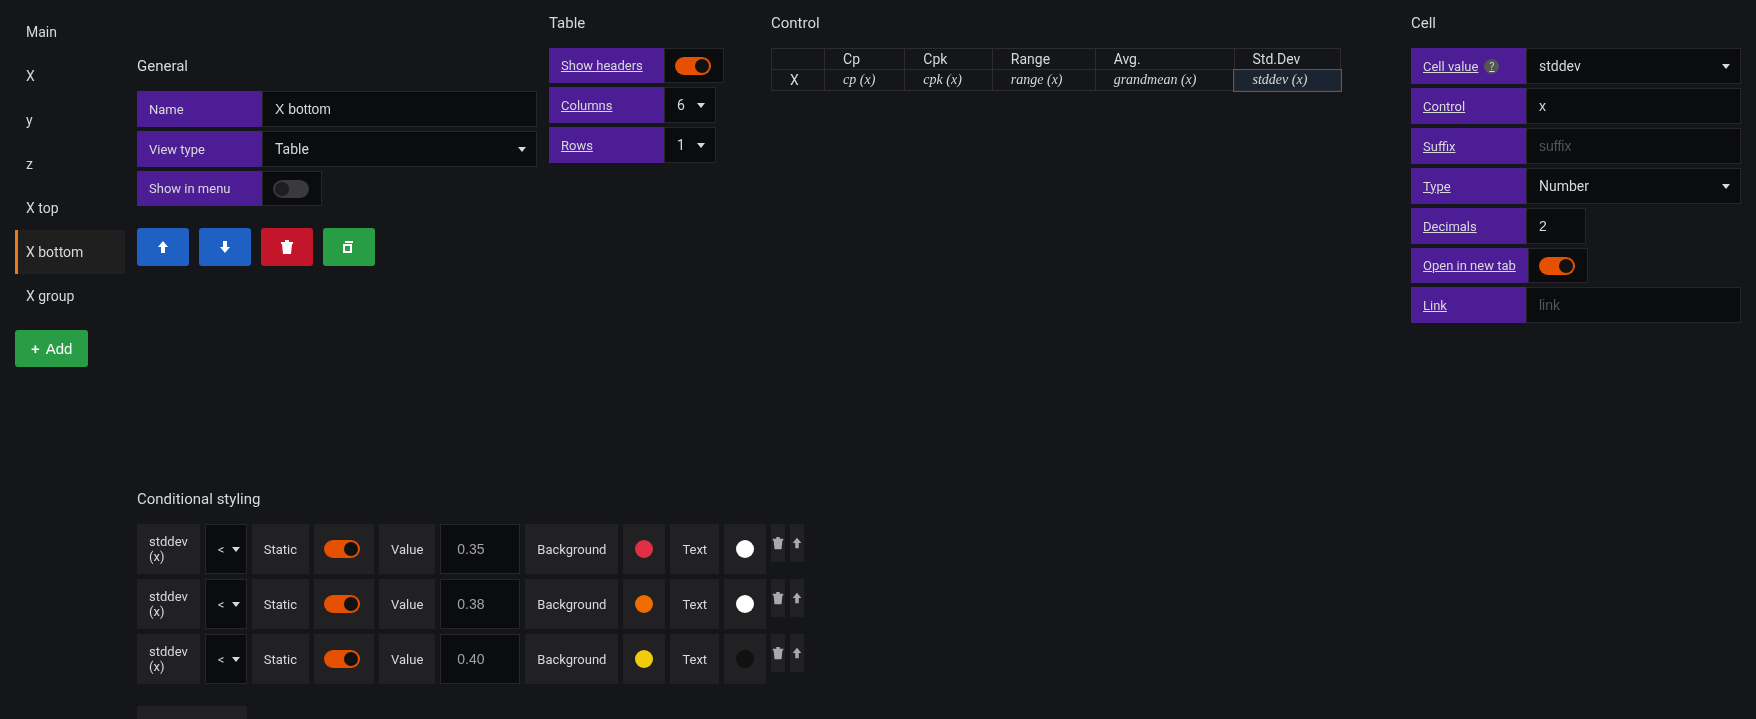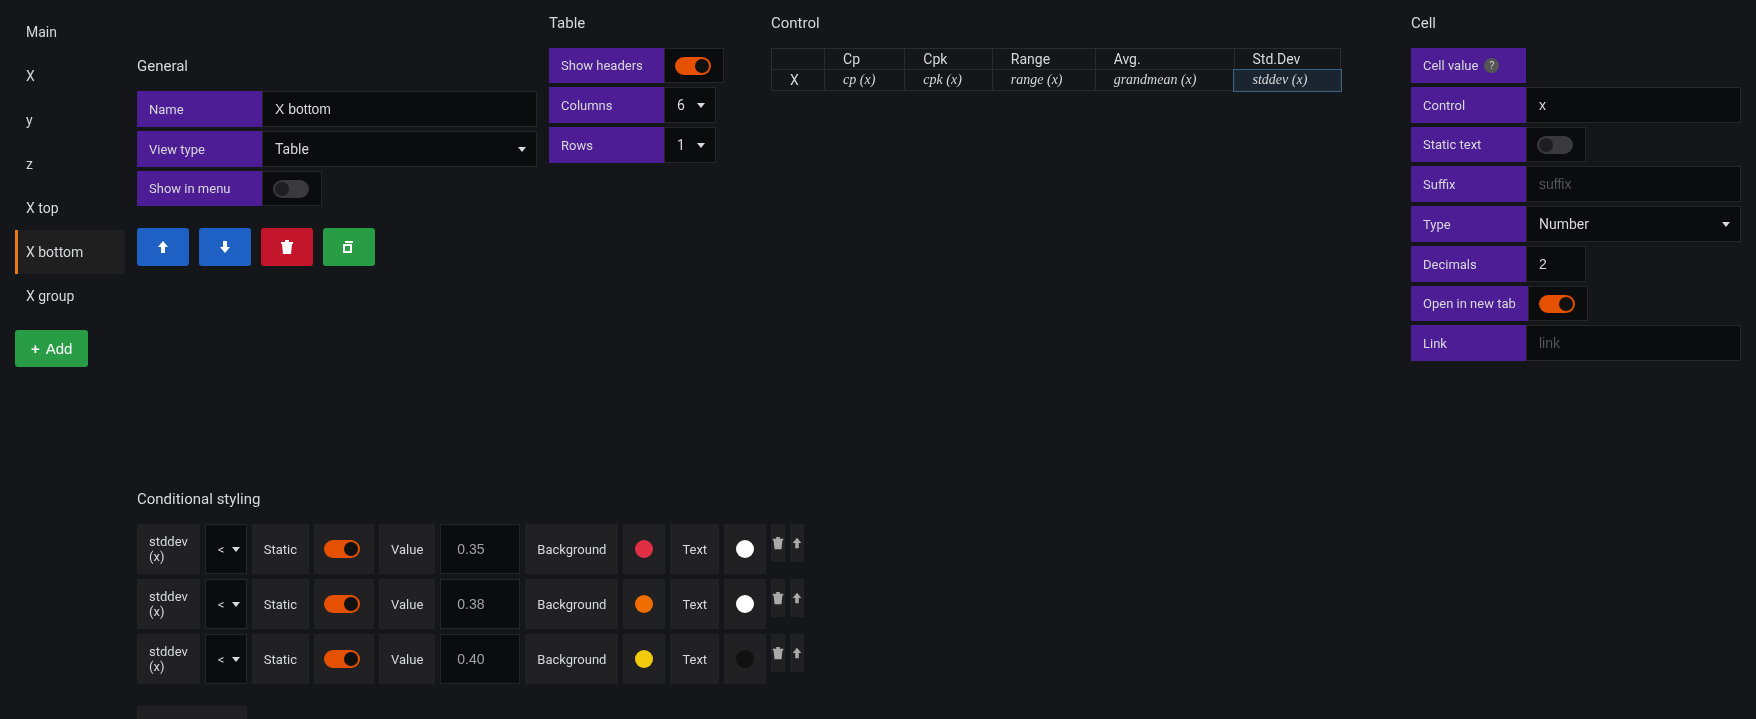--- a/index.html
+++ b/index.html
@@ -71,21 +71,21 @@
   }
   .field-label {
     background: #4c1d95;
     padding: 10px 12px;
     min-width: 125px;
     display: flex;
     align-items: center;
     gap: 6px;
     font-size: 13px;
   }
-  .field-label.narrow { min-width: 115px; }
+  .field-label.narrow { min-width: 115px; text-decoration: underline; }
   .field-input, .field-select {
     background: #0b0c0e;
     border: 1px solid #262628;
     color: #d8d9da;
     padding: 9px 12px;
     flex: 1;
     font-size: 14px;
     outline: none;
   }
   .field-input::placeholder { color: #555; }
@@ -465,33 +465,31 @@
   </div>
 
   <div class="col col-cell">
     <div class="section-title">Cell</div>
 
     <div class="field-row">
       <div class="field-label narrow">
         <span>Cell value</span>
         <span class="help-icon">?</span>
       </div>
+      <div class="field-select-wrap">
+        <span class="sel-text">stddev</span>
+        <span class="caret"></span>
+      </div>
     </div>
 
     <div class="field-row">
       <div class="field-label narrow">Control</div>
       <input class="field-input" value="x" style="">
     </div>
 
-    <div class="field-row">
-      <div class="field-label narrow">Static text</div>
-      <div class="toggle-wrap">
-        <div class="toggle"></div>
-      </div>
-    </div>
 
     <div class="field-row">
       <div class="field-label narrow">Suffix</div>
       <input class="field-input" placeholder="suffix" style="">
     </div>
 
     <div class="field-row">
       <div class="field-label narrow">Type</div>
       <div class="field-select-wrap">
         <span class="sel-text">Number</span>

